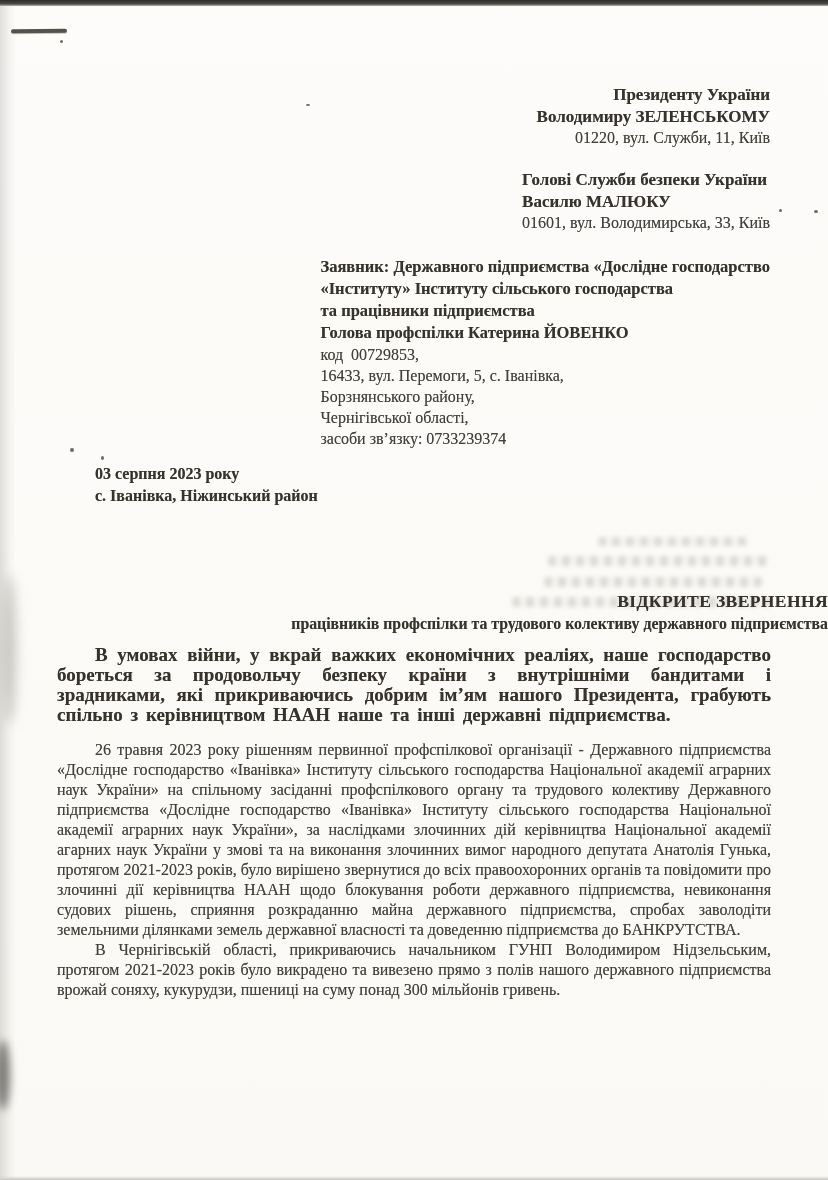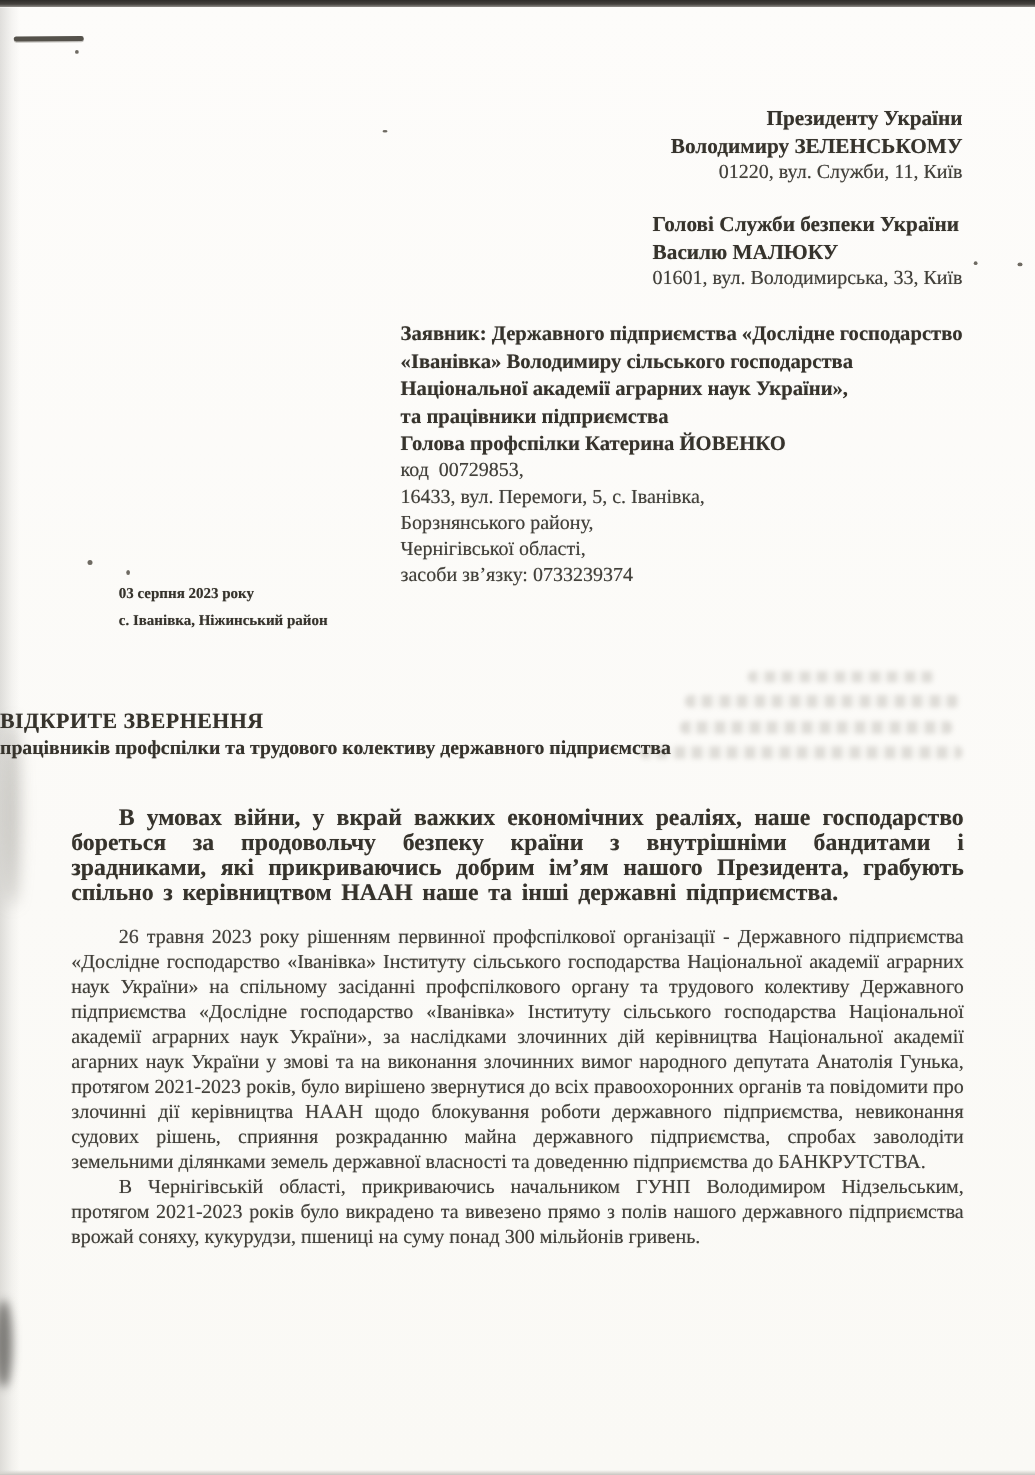--- a/index.html
+++ b/index.html
@@ -65,23 +65,23 @@
   .recipient-1 { position: absolute; right: 58px; top: 84px;  text-align: right; }
   .recipient-2 { position: absolute; right: 58px; top: 169px; }
   .rec-line   { font-size: 17px; line-height: 21.5px; white-space: pre-wrap; }
   .rec-addr   { font-size: 16px; line-height: 21.5px; }
 
   .applicant { position: absolute; right: 58px; top: 256px; text-align: left; }
   .app-line  { font-size: 16.5px; line-height: 22px; white-space: pre-wrap; }
   .app-detail{ font-size: 16px;  line-height: 21px; white-space: pre-wrap; }
 
   .dateline { position: absolute; left: 95px; top: 463px; }
-  .date-ln  { font-size: 12px; line-height: 22px; }
+  .date-ln  { font-size: 16px; line-height: 22px; }
 
-  .title-block { position: absolute; left: 0; width: 828px; top: 565px; text-align: left; }
+  .title-block { position: absolute; left: 0; width: 828px; top: 590px; text-align: right; }
   .doc-title    { font-size: 17.5px; letter-spacing: 0.4px; line-height: 22px; }
   .doc-subtitle { font-size: 15.8px; line-height: 22px; margin-top: 1px; }
 
   .body-text { position: absolute; left: 57px; top: 645px; width: 714px;
                font-size: 16px; line-height: 20px; text-align: justify; }
   .body-text p { margin: 0; text-indent: 38px; text-align-last: left; }
   .body-text p.lead { font-size: 19px; word-spacing: 3px; margin-bottom: 15px; line-height: 20px; }
 </style>
 </head>
 <body>
@@ -112,22 +112,21 @@
   </div>
 
   <div class="recipient-2 txt">
     <div class="rec-line bold">Голові Служби безпеки України</div>
     <div class="rec-line bold">Василю МАЛЮКУ</div>
     <div class="rec-addr">01601, вул. Володимирська, 33, Київ</div>
   </div>
 
   <div class="applicant txt">
     <div class="app-line bold">Заявник: Державного підприємства «Дослідне господарство</div>
-    <div class="app-line bold">«Іванівка» Володимиру сільського господарства</div>
-    <div class="app-line bold">Національної академії аграрних наук України»,</div>
+    <div class="app-line bold">«Інституту» Інституту сільського господарства</div>
     <div class="app-line bold">та працівники підприємства</div>
     <div class="app-line bold">Голова профспілки Катерина ЙОВЕНКО</div>
     <div class="app-detail">код  00729853,</div>
     <div class="app-detail">16433, вул. Перемоги, 5, с. Іванівка,</div>
     <div class="app-detail">Борзнянського району,</div>
     <div class="app-detail">Чернігівської області,</div>
     <div class="app-detail">засоби зв’язку: 0733239374</div>
   </div>
 
   <div class="dateline txt">

